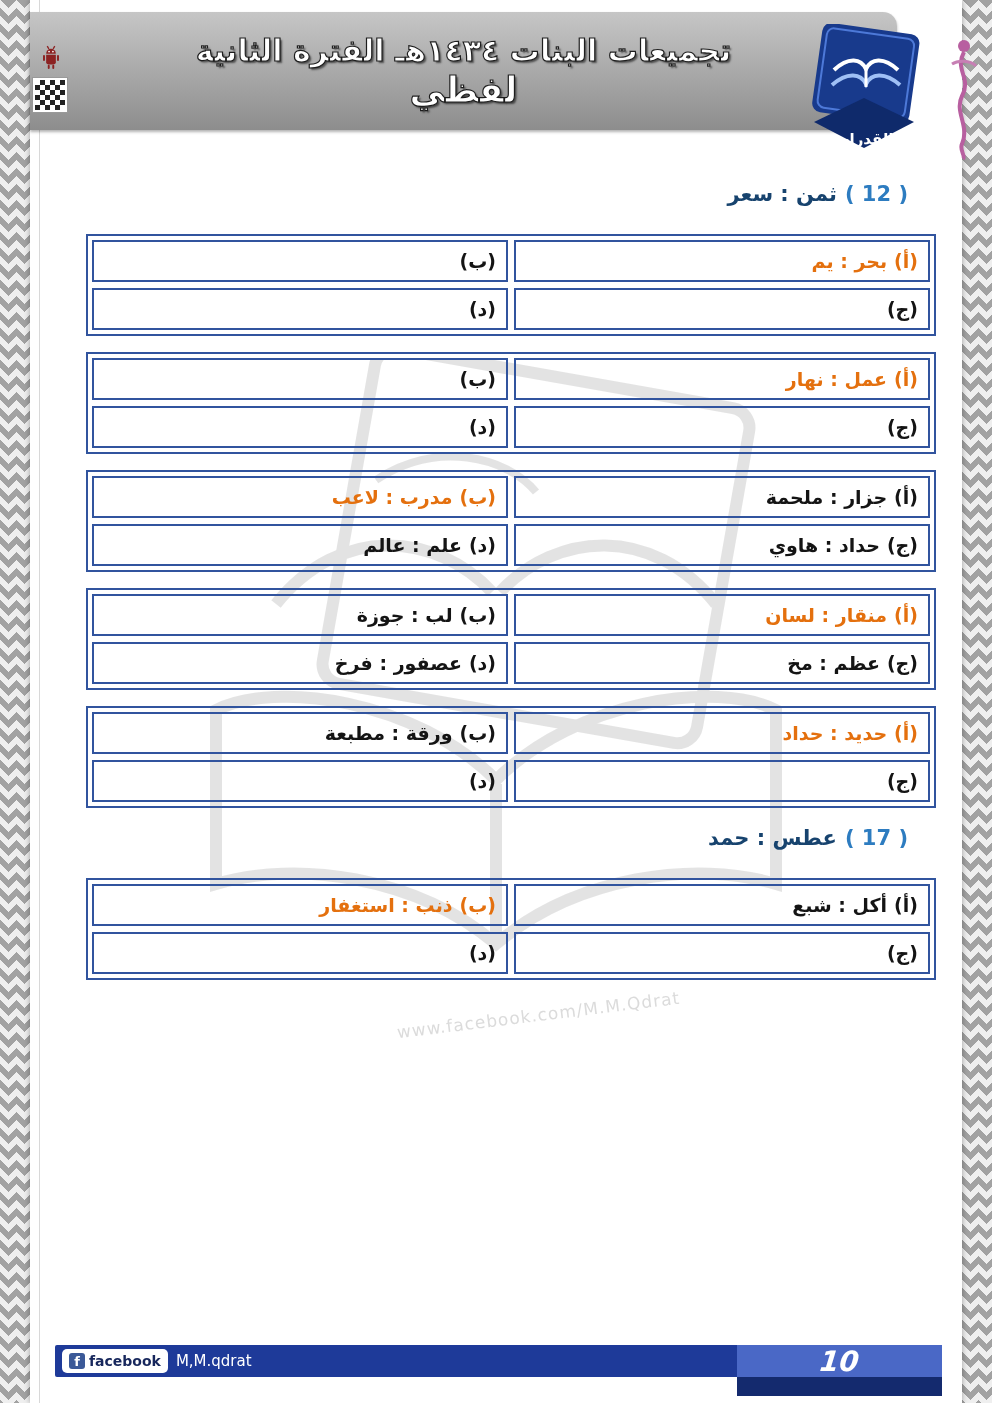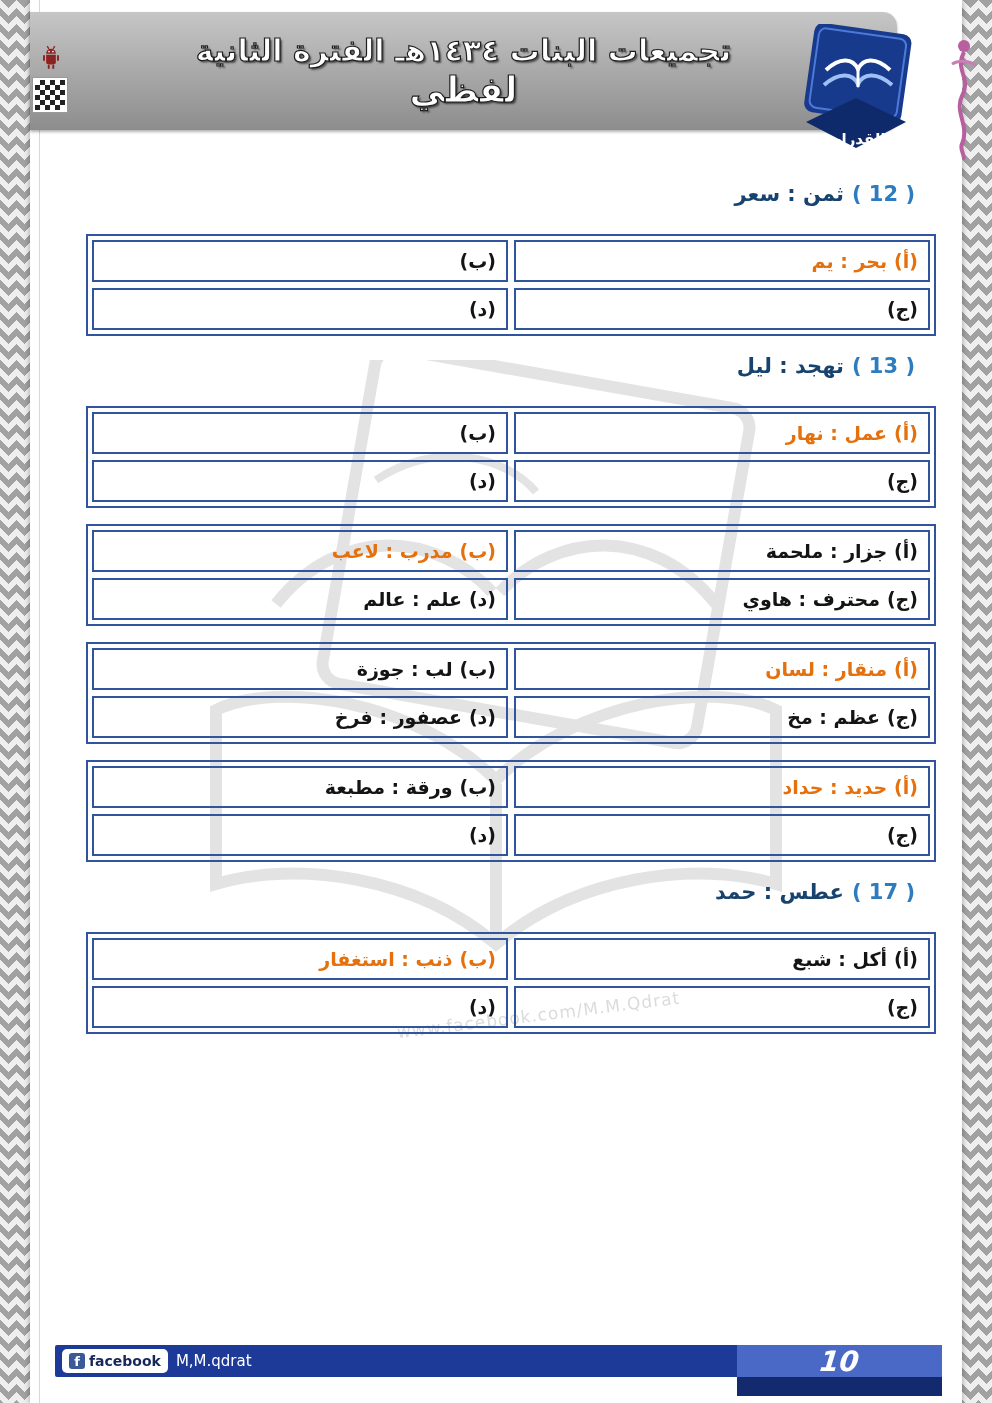--- a/index.html
+++ b/index.html
@@ -37,21 +37,21 @@
     display:flex; flex-direction:column; align-items:center; justify-content:center; gap:2px;
     box-shadow:0 2px 3px rgba(0,0,0,.3);
   }
   .title, .subtitle {
     color:#fff; font-weight:bold; letter-spacing:1px;
     -webkit-text-stroke:1.2px #1d1d1d;
     text-shadow:2px 2px 2px rgba(0,0,0,.55);
   }
   .title{ font-size:30px; } .subtitle{ font-size:35px; }
 
-  .logo { position:absolute; top:24px; right:30px; width:152px; height:140px; }
+  .logo { position:absolute; top:24px; right:22px; width:152px; height:140px; }
   .logo-text {
     position:absolute; bottom:16px; left:0; right:0; text-align:center;
     color:#fff; font-weight:bold; font-size:15px;
   }
   .figure { position:absolute; top:30px; right:-18px; }
 
   .android-icon { position:absolute; left:8px; top:44px; }
   .qr-code {
     position:absolute; left:3px; top:78px; width:30px; height:30px;
     background:conic-gradient(#222 25%, #fff 0 50%, #222 0 75%, #fff 0) 0 0/10px 10px;
@@ -61,21 +61,21 @@
   
   .watermark { position:absolute; top:360px; left:126px; width:680px; height:700px; opacity:.5; pointer-events:none; }
   .wm-url {
     position:absolute; top:645px; left:240px; transform:rotate(-7deg);
     color:#b8b8b8; font-size:17px; letter-spacing:1px; white-space:nowrap;
   }
 
   
   .questions { position:relative; direction:rtl; width:850px; margin:50px 26px 0 auto; }
   .question { margin-bottom:16px; }
-  .q-header { text-align:right; margin:0 21px 26px 0; height:28px; line-height:28px; font-weight:bold; font-size:21px; }
+  .q-header { text-align:right; margin:0 28px 26px 0; height:28px; line-height:28px; font-weight:bold; font-size:21px; }
   .q-num  { color:#2d7cc0; margin-left:8px; }
   .q-stem { color:#17436e; }
   .answers {
     border:2px solid #31549e; padding:4px;
     display:grid; grid-template-columns:1fr 1fr; gap:6px; background:transparent;
   }
   .cell {
     border:2px solid #31549e; height:38px;
     display:flex; align-items:center; gap:7px; padding:0 10px;
     font-weight:bold; font-size:19px; color:#141414; background:transparent;
@@ -194,23 +194,20 @@
             <span></span>
           </div>
           <div class="cell">
             <span>(د)</span>
             <span></span>
           </div>
         </div>
       </section>
 
       <section class="question">
-        <div class="q-header">
-          <span class="q-num">( 13 )</span><span class="q-stem">تهجد : ليل</span>
-        </div>
         <div class="answers">
           <div class="cell correct">
             <span>(أ)</span>
             <span>عمل : نهار</span>
           </div>
           <div class="cell">
             <span>(ب)</span>
             <span></span>
           </div>
           <div class="cell">
@@ -229,21 +226,21 @@
           <div class="cell">
             <span>(أ)</span>
             <span>جزار : ملحمة</span>
           </div>
           <div class="cell correct">
             <span>(ب)</span>
             <span>مدرب : لاعب</span>
           </div>
           <div class="cell">
             <span>(ج)</span>
-            <span>محترف : هاوي</span>
+            <span>حداد : هاوي</span>
           </div>
           <div class="cell">
             <span>(د)</span>
             <span>علم : عالم</span>
           </div>
         </div>
       </section>
 
       <section class="question">
         <div class="answers">

